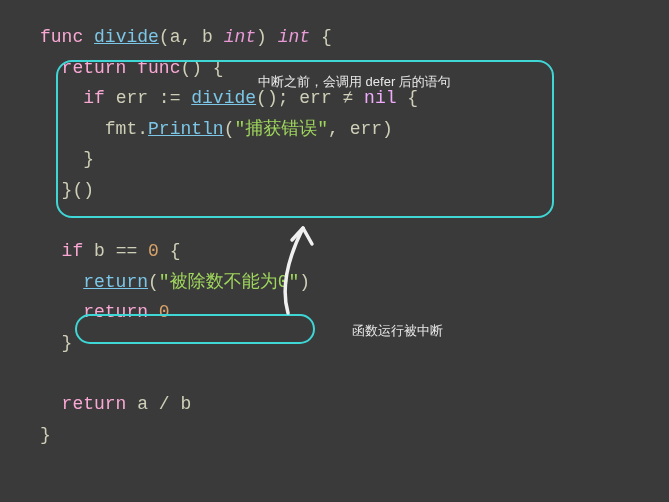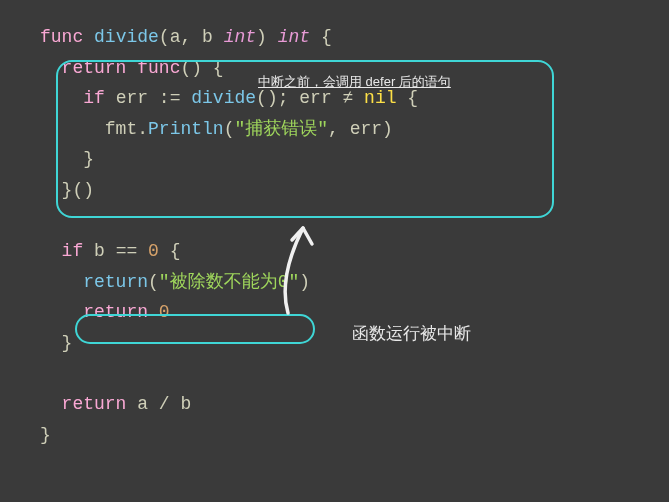--- a/index.html
+++ b/index.html
@@ -9,65 +9,64 @@
     height: 502px;
     font-family: 'Courier New', monospace;
     font-size: 18px;
     line-height: 1.7;
     padding: 22px 0 0 40px;
     position: relative;
     overflow: hidden;
   }
   .code-line { white-space: pre; }
   .kw { color: #f9a8d4; }       
-  .fn { color: #7cc7e8; }       
+  .fn { color: #7cc7e8; text-decoration: underline; }       
   .var { color: #cfcfb8; }      
   .type { color: #e89bd6; font-style: italic; }     
   .punc { color: #cfcfb8; }     
   .str { color: #9fd65c; }      
   .num { color: #d6a26a; }      
-  .nil { color: #fde047; text-align: right; }      
+  .nil { color: #f0abfc; text-align: right; }      
   .op { color: #cfcfb8; }       
 
   .box1 {
     position: absolute;
     border: 2.5px solid #3fd6d6;
     border-radius: 16px;
     left: 56px;
     top: 60px;
     width: 498px;
     height: 158px;
     pointer-events: none;
   }
   .annot1 {
     position: absolute;
     left: 258px;
     top: 71px;
     color: #e8e8e8;
     font-family: sans-serif;
     font-size: 13px;
-    text-decoration: underline;
   }
   .box2 {
     position: absolute;
     border: 2.5px solid #3fd6d6;
     border-radius: 16px;
     left: 75px;
     top: 314px;
     width: 240px;
     height: 30px;
     pointer-events: none;
   }
   .annot2 {
     position: absolute;
     left: 352px;
     top: 320px;
     color: #e8e8e8;
     font-family: Liberation Serif, serif;
-    font-size: 17px;
+    font-size: 13px;
   }
   .arrow {
     position: absolute;
     left: 268px;
     top: 218px;
     width: 60px;
     height: 100px;
     pointer-events: none;
   }
 </style>

